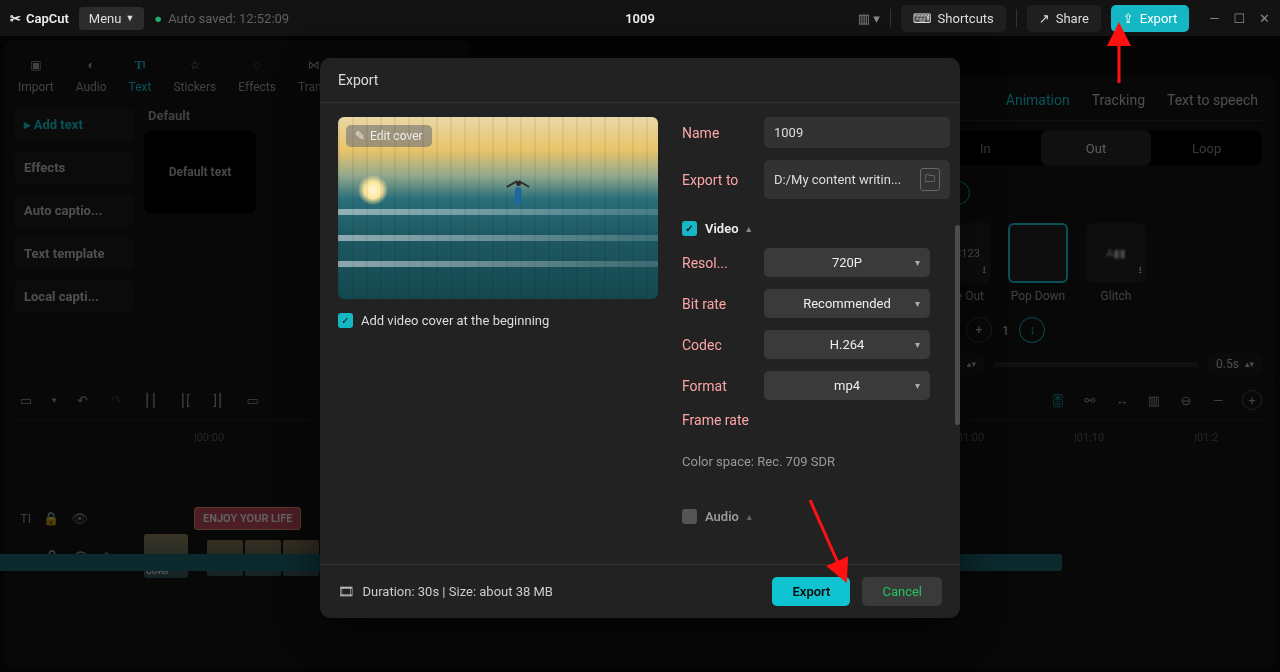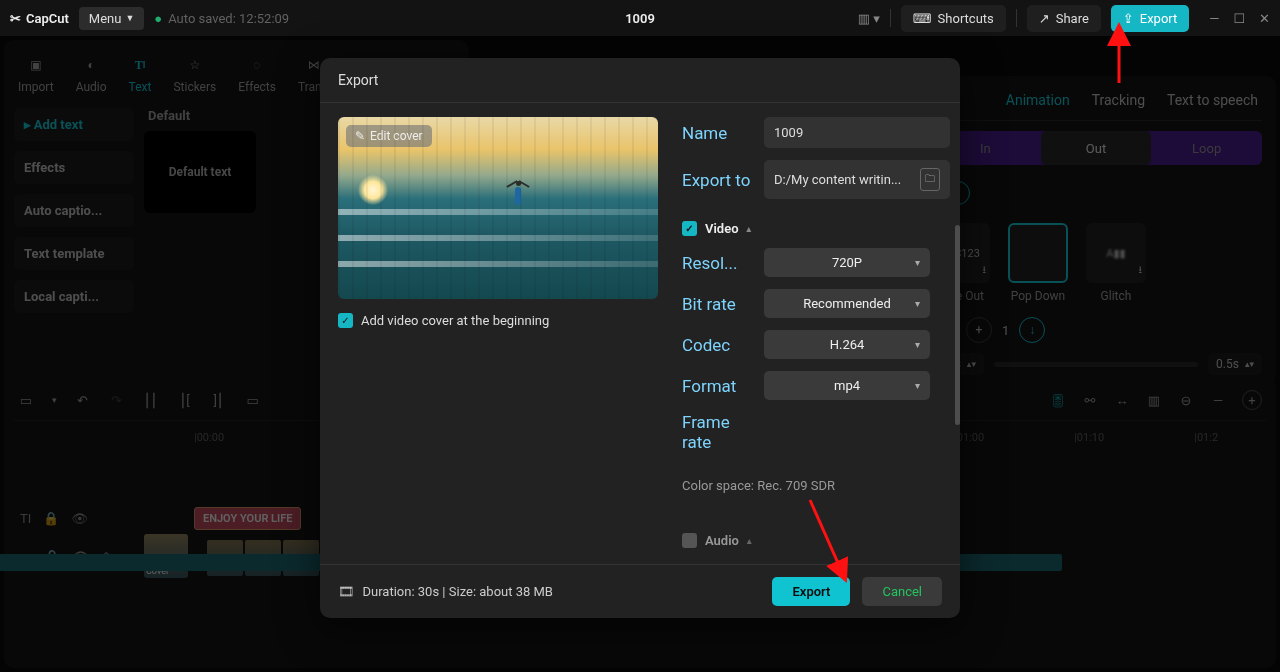--- a/index.html
+++ b/index.html
@@ -32,21 +32,21 @@
   .side-item.active { color:#17d4e3;}
   .thumb-area { flex:1;}
   .thumb-head { color:#aaa; padding:0 4px 8px 4px;}
   .thumb-card { width:112px; height:82px; background:#000; border-radius:6px; display:flex; align-items:center; justify-content:center; color:#bbb; font-size:12px;}
 
   
   .right-panel { position:absolute; right:4px; top:40px; width:360px; background:#161616; border-radius:10px; padding:10px 14px;}
   .prop-tabs { display:flex; gap:22px; border-bottom:1px solid #2a2a2a; padding:6px 4px 12px 4px; justify-content:flex-end;}
   .prop-tab{ font-size:14px; color:#ccc;}
   .prop-tab.active{ color:#17d4e3;}
-  .sub-tabs { display:flex; background:#4c1d95; border-radius:6px; margin-top:10px; height:34px;}
+  .sub-tabs { display:flex; background:#000000; border-radius:6px; margin-top:10px; height:34px;}
   .sub-tab { flex:1; display:flex; align-items:center; justify-content:center; color:#999;}
   .sub-tab.selected { background:#2c2c2c; border-radius:6px; color:#eee;}
   .pill-row { margin-top:16px;}
   .pill { border:1px solid #17d4e3; color:#ddd; border-radius:16px; padding:4px 12px; font-size:12px; display:inline-block;}
   .anim-grid { display:flex; gap:18px; margin-top:18px;}
   .anim-card { width:60px; display:flex; flex-direction:column; align-items:center; gap:6px; color:#aaa; font-size:12px;}
   .anim-box { width:60px; height:60px; background:#242424; border-radius:6px; display:flex; align-items:center; justify-content:center; color:#ccc; font-size:11px; position:relative;}
   .anim-box.selected{ border:2px solid #17d4e3;}
   .dl-badge{ position:absolute; bottom:4px; right:4px; font-size:10px; color:#ccc;}
   .spin-row{ display:flex; align-items:center; gap:10px; margin-top:14px; color:#ccc;}
@@ -83,21 +83,21 @@
   .person .head{ position:absolute; left:10px; top:4px; width:5px; height:5px; border-radius:50%; background:#2c2c2c;}
   .person .arm-l{ position:absolute; left:0px; top:6px; width:12px; height:2px; background:#2c2c2c; transform:rotate(-30deg);}
   .person .arm-r{ position:absolute; left:12px; top:6px; width:12px; height:2px; background:#2c2c2c; transform:rotate(30deg);}
   .foam{ position:absolute; left:0; right:0; height:6px; background:linear-gradient(90deg, rgba(255,255,255,0.5), rgba(255,255,255,0.15));}
   .edit-cover{ position:absolute; left:8px; top:8px; background:rgba(120,120,120,0.65); color:#eee; font-size:12px; padding:4px 9px; border-radius:5px; display:flex; align-items:center; gap:5px;}
   .add-cover-row{ display:flex; align-items:center; gap:8px; margin-top:14px; color:#ddd;}
   .chk{ width:15px; height:15px; border-radius:3px; background:#15b7c4; display:flex; align-items:center; justify-content:center; color:#0f0f0f; font-size:10px;}
   .chk.off{ background:#555;}
   .form-col{ flex:1; display:flex; flex-direction:column; gap:12px; position:relative;}
   .form-row{ display:flex; align-items:center; gap:12px;}
-  .form-label{ width:70px; color:#7dd3fc; font-size:17px;}
+  .form-label{ width:70px; color:#fca5a5; font-size:14px;}
   .input{ flex:1; background:#323232; border-radius:5px; padding:8px 10px; color:#ddd; font-size:13px; border:none;}
   .path-row .input{ display:flex; align-items:center; justify-content:space-between;}
   .folder-icon{ margin-left:8px; color:#ddd; border:1px solid #666; border-radius:3px; padding:2px 4px; font-size:10px;}
   .section-head{ display:flex; align-items:center; gap:8px; margin-top:10px; color:#eee; font-weight:600;}
   .dropdown{ width:166px; background:#3a3a3a; border-radius:5px; padding:7px 24px; color:#eee; font-size:13px; display:flex; align-items:center; justify-content:center; position:relative;}
   .dropdown::after{ content:"▾"; position:absolute; right:10px; color:#aaa; font-size:10px;}
   .colorspace{ color:#999; margin-top:14px; font-size:13px;}
   .audio-head{ display:flex; align-items:center; gap:8px; margin-top:28px; color:#999; font-weight:600;}
   .scroll-thumb{ position:absolute; right:-10px; top:108px; width:5px; height:200px; background:#4d4d4d; border-radius:3px;}
   .modal-foot{ border-top:1px solid #333; padding:12px 18px; display:flex; align-items:center;}

